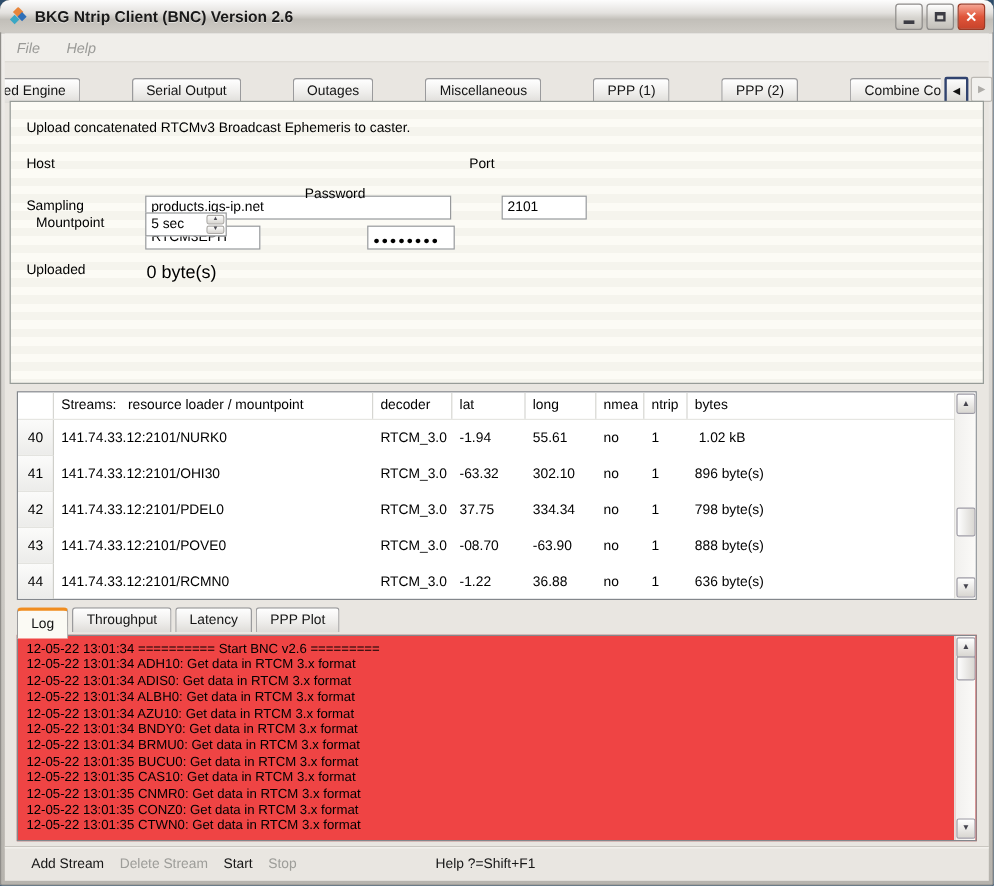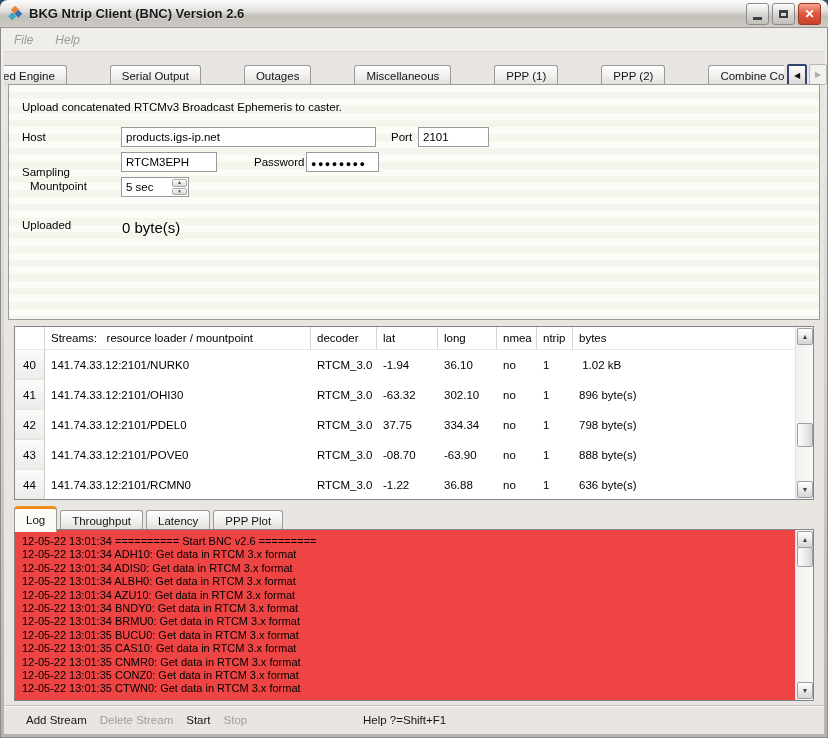--- a/index.html
+++ b/index.html
@@ -33,21 +33,21 @@
        border-radius:4px 4px 0 0;margin-bottom:-1px;font-size:12px;}
   .tabscroll{position:absolute;top:36px;left:783px;display:flex;gap:2px;}
   .tsbtn{width:16px;height:19px;display:flex;align-items:center;justify-content:center;font-size:8px;border-radius:2px;}
   .tsbtn.on{border:2px solid #31436f;background:linear-gradient(#fdfdfd,#d9d7d2);color:#111;}
   .tsbtn.off{border:1px solid #bcb9b4;background:#f2f1ee;color:#aeaca8;}
   
   .panel{position:absolute;left:4px;top:56px;width:812px;height:236px;box-sizing:border-box;border:1px solid #979c98;
          background:repeating-linear-gradient(180deg,#fcfbf5 0 7px,#f5f4ed 7px 14px);}
   .panel .lbl{position:absolute;font-size:11.5px;color:#000;}
   .field{position:absolute;height:20px;box-sizing:border-box;border:1px solid #97999b;background:#fff;
-         font-size:11.5px;color:#000;padding:3px 4px 0 4px;white-space:nowrap;overflow:hidden;}
+         font-size:11.5px;color:#000;padding:3px 4px 0 4px;white-space:nowrap;overflow:hidden;margin-top:36px;}
   .pwd{font-size:9px;letter-spacing:1.5px;padding-top:6px;}
   .spinwrap{position:absolute;left:112px;top:92px;width:68px;height:20px;box-sizing:border-box;border:1px solid #97999b;background:#fff;}
   .spinwrap .val{position:absolute;left:4px;top:3px;font-size:11.5px;}
   .spinbtns{position:absolute;right:1px;top:1px;width:15px;height:16px;display:flex;flex-direction:column;gap:1px;}
   .spb{flex:1;border:1px solid #aeaca8;border-radius:2px;background:linear-gradient(#fdfdfd,#d9d7d2);
        display:flex;align-items:center;justify-content:center;font-size:5px;color:#4a4a52;line-height:1;}
   .readonly{position:absolute;font-size:15px;color:#000;}
   
   .table{position:absolute;left:10px;top:298px;width:800px;height:174px;box-sizing:border-box;background:#fff;
          border:1px solid #83878c;overflow:hidden;}
@@ -63,21 +63,21 @@
   
   .vscroll{position:absolute;top:0;bottom:0;right:0;width:17px;background:linear-gradient(90deg,#f1f0ee,#fbfaf8);
            border-left:1px solid #e0dfdb;}
   .sarr{position:absolute;left:1px;width:14px;height:15px;border:1px solid #9e9ca6;border-radius:2px;
         background:linear-gradient(#ffffff,#d8d6d1);display:flex;align-items:center;justify-content:center;
         font-size:7px;color:#45444e;}
   .sarr.up{top:1px}.sarr.down{bottom:1px}
   .sthumb{position:absolute;left:1px;width:14px;border:1px solid #9e9ca6;border-radius:2px;
         background:linear-gradient(90deg,#fefefe,#d9d7d2);}
   
-  .logtabbar{position:absolute;left:10px;top:478px;width:700px;height:25px;display:flex;align-items:flex-end;}
+  .logtabbar{position:absolute;left:10px;top:478px;width:700px;height:25px;display:flex;align-items:flex-start;}
   .logtabbar .tab{font-size:11.5px;}
   .log{position:absolute;left:10px;top:501px;width:800px;height:172px;box-sizing:border-box;background:#ef4444;
        border:1px solid #83878c;overflow:hidden;padding:5px 7px;}
   .logline{font-size:11px;line-height:13.4px;color:#000;white-space:pre;}
   
   .bbar{position:absolute;left:0;top:673px;width:100%;height:33px;}
   .bbar .divider{position:absolute;top:4px;left:0;right:0;height:0;border-top:1px solid #c9c6c0;border-bottom:1px solid #f6f4f0;}
   .bitems{position:absolute;left:22px;top:13px;display:flex;gap:13px;}
   .bitem{font-size:11.5px;color:#161616;white-space:nowrap;}
   .bitem.disabled{color:#9d9d99;}
@@ -173,21 +173,21 @@
           <div class="th c5">nmea</div>
           <div class="th c6">ntrip</div>
           <div class="th c7">bytes</div>
         </div>
       <div>
           <div class="tgrid trow">
             <div class="td c0 num">40</div>
             <div class="td c1">141.74.33.12:2101/NURK0</div>
             <div class="td c2">RTCM_3.0</div>
             <div class="td c3">-1.94</div>
-            <div class="td c4">36.10</div>
+            <div class="td c4">55.61</div>
             <div class="td c5">no</div>
             <div class="td c6">1</div>
             <div class="td c7"> 1.02 kB</div>
           </div>
           <div class="tgrid trow">
             <div class="td c0 num">41</div>
             <div class="td c1">141.74.33.12:2101/OHI30</div>
             <div class="td c2">RTCM_3.0</div>
             <div class="td c3">-63.32</div>
             <div class="td c4">302.10</div>

